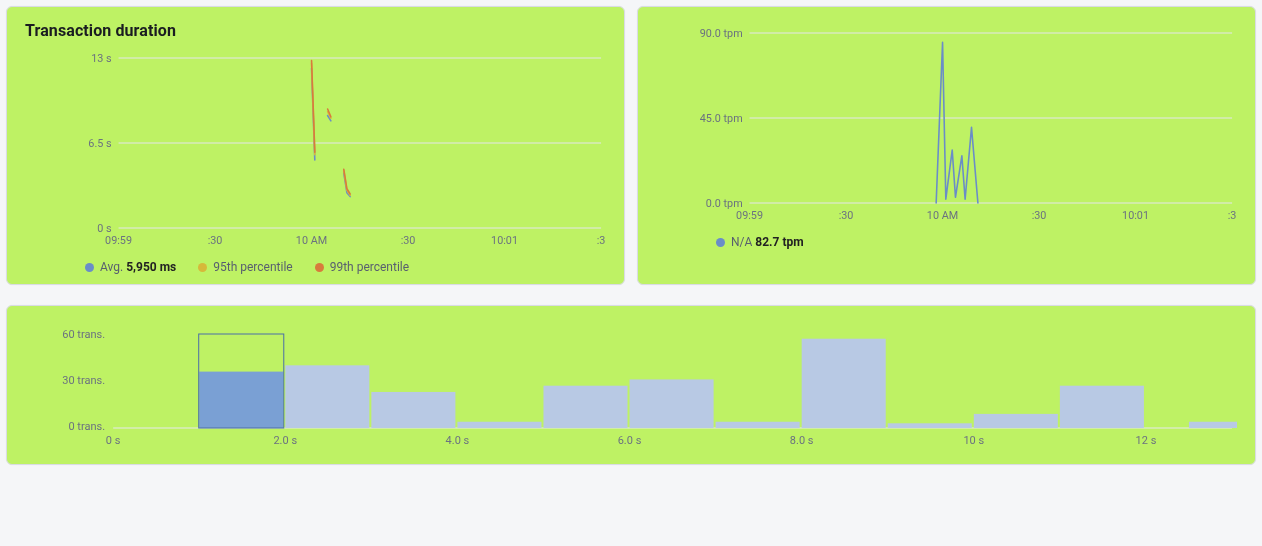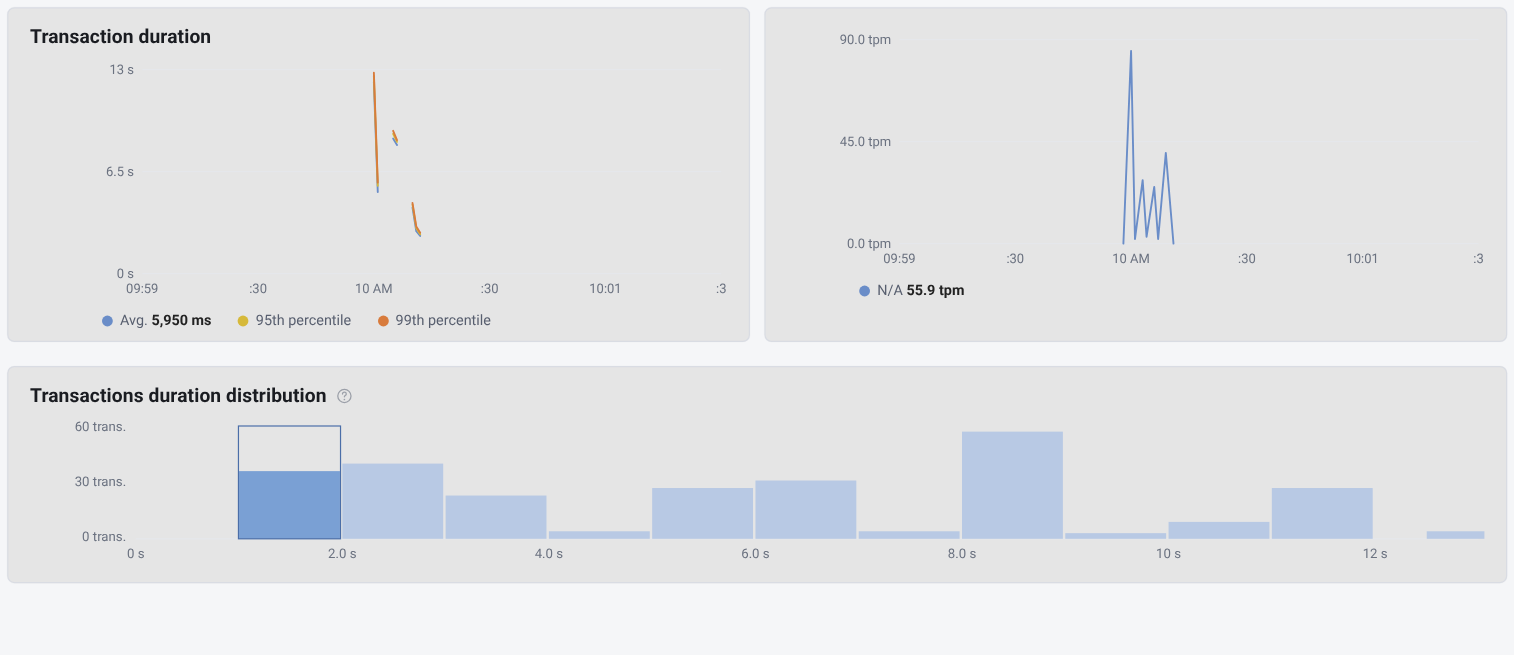--- a/index.html
+++ b/index.html
@@ -1,18 +1,18 @@
 <!DOCTYPE html>
 <html><head>
 <meta charset="utf-8">
 <style>
   html,body{margin:0;padding:0;background:#f5f6f8;font-family:-apple-system,BlinkMacSystemFont,"Segoe UI",Roboto,Helvetica,Arial,sans-serif;color:#1a1c21;}
   .page{width:1262px;min-height:546px;padding:0;box-sizing:border-box;}
   .row{display:flex;gap:12px;padding:6px 6px 0 6px;}
-  .panel{background:#e5e5e5;border:1px solid #d9dce3;border-radius:6px;box-shadow:0 0 0 0.5px rgba(0,0,0,0.02);padding:14px 18px 10px 18px;box-sizing:border-box;position:relative;}
+  .panel{background:#bef264;border:1px solid #d9dce3;border-radius:6px;box-shadow:0 0 0 0.5px rgba(0,0,0,0.02);padding:14px 18px 10px 18px;box-sizing:border-box;position:relative;}
   .panel.half{flex:1 1 0;}
   .panel.full{margin:20px 6px 0 6px;}
   h3.panel-title{margin:0 0 6px 0;font-size:16px;font-weight:700;letter-spacing:.1px;}
   h3.panel-title .help-ic{display:inline-flex;vertical-align:-2px;margin-left:4px;opacity:.6}
   .chart-wrap{position:relative;height:206px;}
   .chart-wrap svg{display:block;width:100%;height:100%;}
   .y-axis text,.x-axis text,.axis-label{font-size:11px;fill:#6b7280;}
   .legend{display:flex;gap:22px;padding:8px 0 0 60px;font-size:12px;color:#585f6f;align-items:center;}
   .legend .swatch{width:9px;height:9px;border-radius:50%;display:inline-block;margin-right:6px;vertical-align:-1px;}
   .legend strong{color:#222;font-weight:700;}
@@ -86,36 +86,26 @@
               <text x="95" y="198" text-anchor="middle">09:59</text>
               <text x="193" y="198" text-anchor="middle">:30</text>
               <text x="291" y="198" text-anchor="middle">10 AM</text>
               <text x="389" y="198" text-anchor="middle">:30</text>
               <text x="487" y="198" text-anchor="middle">10:01</text>
               <text x="585" y="198" text-anchor="middle">:3</text>
             </g>
       </svg>
     </div>
     <div class="legend">
-      <span><span class="swatch" style="background:#6a8dc8"></span><span>N/A</span> <strong>55.9 tpm</strong></span>
+      <span><span class="swatch" style="background:#6a8dc8"></span><span>N/A</span> <strong>82.7 tpm</strong></span>
     </div>
   </div>
 </div>
 
 <div class="panel full">
-  <h3 class="panel-title">
-    <span>Transactions duration distribution</span>
-    <span class="help-ic">
-      <svg width="14" height="14" viewBox="0 0 16 16">
-            <circle cx="8" cy="8" r="6.3" fill="none" stroke="#6b7280" stroke-width="1.2"></circle>
-            <path d="M6.2 6.2c0-1 .8-1.8 1.8-1.8s1.8.7 1.8 1.6c0 .7-.4 1.1-1 1.5-.6.4-.8.7-.8 1.3" fill="none" stroke="#6b7280" stroke-width="1.2" stroke-linecap="round"></path>
-            <circle cx="8" cy="11.3" r=".8" fill="#6b7280"></circle>
-          </svg>
-    </span>
-  </h3>
   <div class="hist-wrap">
     <svg viewBox="0 0 1210 130" preserveAspectRatio="none">
       <g class="y-axis">
         <text x="80" y="14" text-anchor="end">60 trans.</text>
         <text x="80" y="60" text-anchor="end">30 trans.</text>
         <text x="80" y="106" text-anchor="end">0 trans.</text>
       </g>
       <line x1="88" y1="104" x2="1205" y2="104" stroke="#e5e7eb"></line>
       <g id="hist-bars">
             <rect x="173.92307692307693" y="47.6" width="83.92307692307693" height="56.4" fill="#7aa0d4"></rect>

